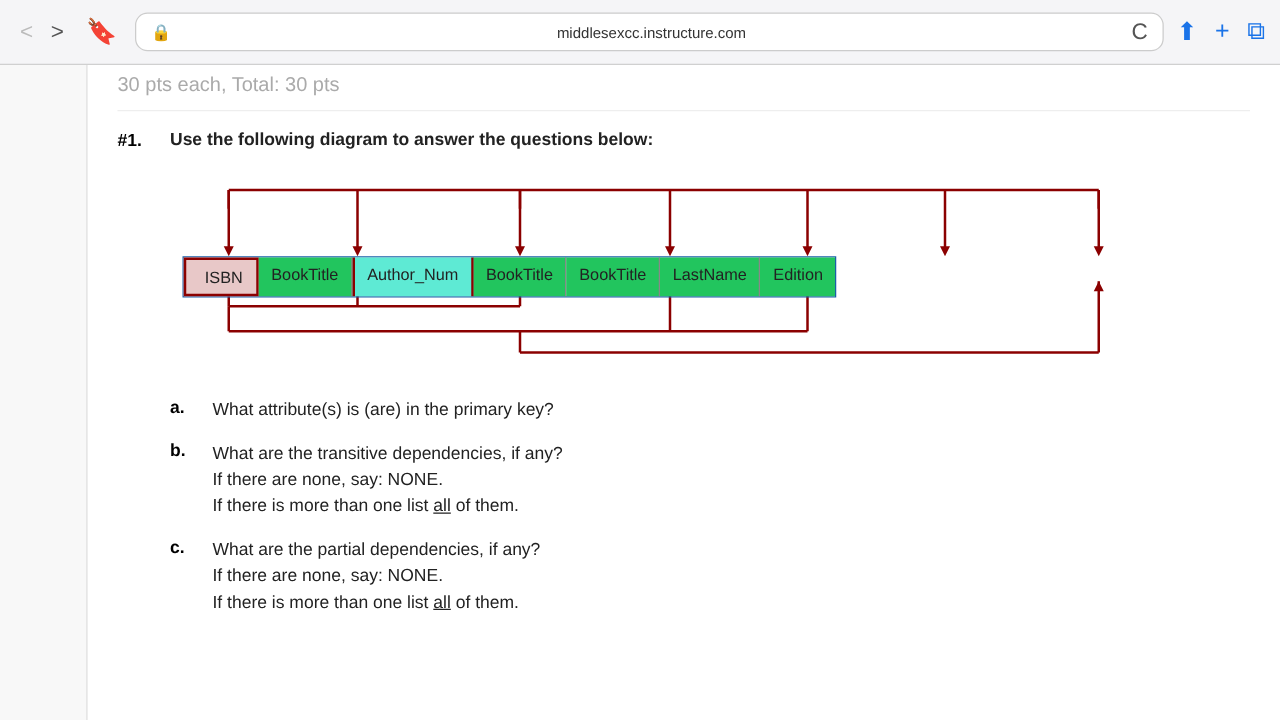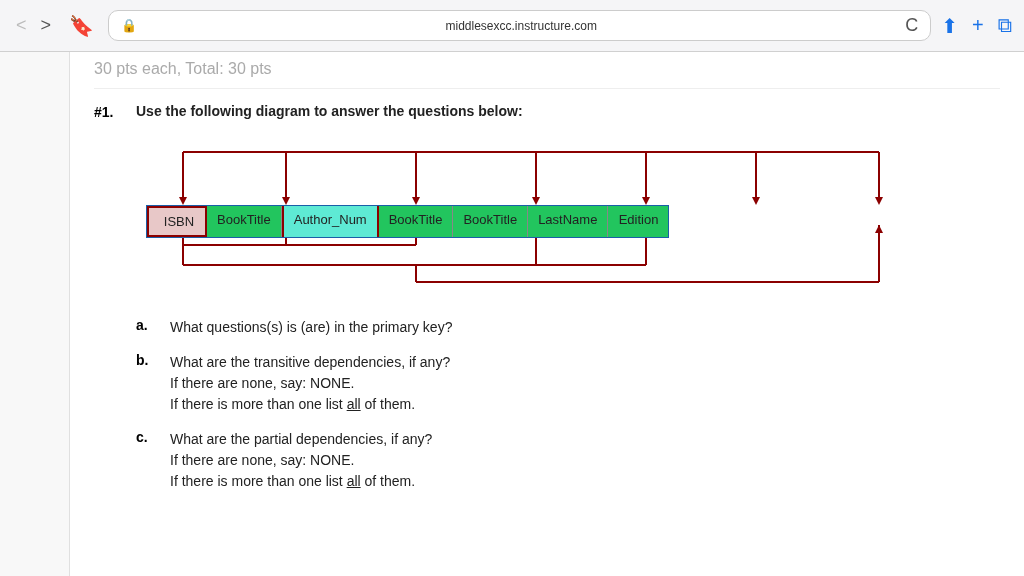--- a/index.html
+++ b/index.html
@@ -283,21 +283,21 @@
             <div class="field-cell">BookTitle</div>
             <div class="field-cell">BookTitle</div>
             <div class="field-cell">LastName</div>
             <div class="field-cell">Edition</div>
           </div>
         </div>
 
         <div class="sub-question">
           <div class="sub-label">a.</div>
           <div class="sub-text">
-            What questions(s)  is (are) in the primary key?
+            What attribute(s)  is (are) in the primary key?
           </div>
         </div>
 
         <div class="sub-question">
           <div class="sub-label"><strong>b.</strong></div>
           <div class="sub-text">
             What are the transitive dependencies, if any?<br>
             If there are none, say:  NONE.<br>
             If there is more than one list <span class="underline">all</span> of them.
           </div>

